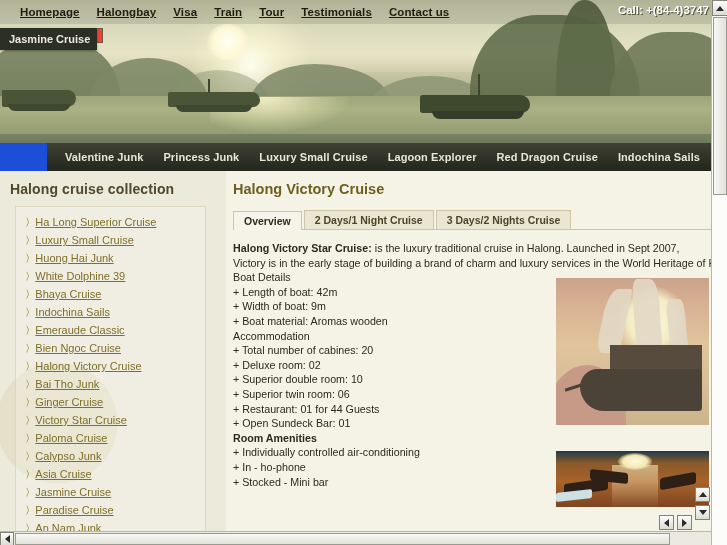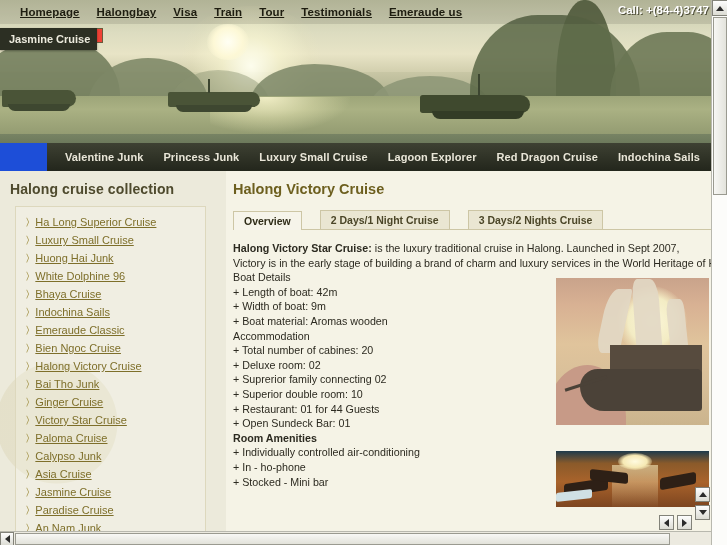--- a/index.html
+++ b/index.html
@@ -223,21 +223,21 @@
     height: 20px;
     border-bottom: 1px solid #cdc6a5;
     display: flex; align-items: flex-end;
   }
   .tab {
     font-size: 10.5px; font-weight: bold; color: #4b4628;
     padding: 4px 10px 3px 10px;
     border: 1px solid #cdc6a5;
     border-bottom: none;
     background: #eae6d2;
-    margin-right: 18px;
+    margin-right: 2px;
     cursor: pointer;
     white-space: nowrap;
     line-height: 11px;
   }
   .tab.active { background: #f6f4ea; color: #2f2c18; position: relative; top: 1px; }
 
   #article {
     position: relative;
     margin: 11px 0 0 7px;
     padding-right: 4px;
@@ -382,21 +382,21 @@
       <div class="mast" style="left:478px;bottom:47px;height:22px;"></div>
       <div class="mast" style="left:208px;bottom:50px;height:14px;"></div>
 
       <div id="topnav">
         <a>Homepage</a>
         <a>Halongbay</a>
         <a>Visa</a>
         <a>Train</a>
         <a>Tour</a>
         <a>Testimonials</a>
-        <a>Emeraude us</a>
+        <a>Contact us</a>
       </div>
 
       <div id="phone">Call: +(84-4)3747</div>
 
       <div id="flags">
         <span class="flag flag-uk"></span>
         <span class="flag flag-fr"></span>
       </div>
     </div>
 
@@ -424,21 +424,21 @@
             <li>
               <span class="bul">〉</span>
               <a>Luxury Small Cruise</a>
             </li>
             <li>
               <span class="bul">〉</span>
               <a>Huong Hai Junk</a>
             </li>
             <li>
               <span class="bul">〉</span>
-              <a>White Dolphine 96</a>
+              <a>White Dolphine 39</a>
             </li>
             <li>
               <span class="bul">〉</span>
               <a>Bhaya Cruise</a>
             </li>
             <li>
               <span class="bul">〉</span>
               <a>Indochina Sails</a>
             </li>
             <li>
@@ -508,22 +508,22 @@
           <div class="ln">Victory is in the early stage of building a brand of charm and luxury services in the World Heritage of Halong</div>
 
           <div id="article-sections">
               <div class="ln">Boat Details</div>
               <div class="ln">+ Length of boat: 42m</div>
               <div class="ln">+ Width of boat: 9m</div>
               <div class="ln">+ Boat material: Aromas wooden</div>
               <div class="ln">Accommodation</div>
               <div class="ln">+ Total number of cabines: 20</div>
               <div class="ln">+ Deluxe room: 02</div>
-              <div class="ln">+ Suprerior family connecting 02</div>
               <div class="ln">+ Superior double room: 10</div>
+              <div class="ln">+ Superior twin room: 06</div>
               <div class="ln">+ Restaurant: 01 for 44 Guests</div>
               <div class="ln">+ Open Sundeck Bar: 01</div>
               <div class="ln" style="font-weight: bold;">Room Amenities</div>
               <div class="ln">+ Individually controlled air-conditioning</div>
               <div class="ln">+ In - ho-phone</div>
               <div class="ln">+ Stocked - Mini bar</div>
             </div>
 
           <div class="photo" id="photo1">
             <div class="sun2"></div>

